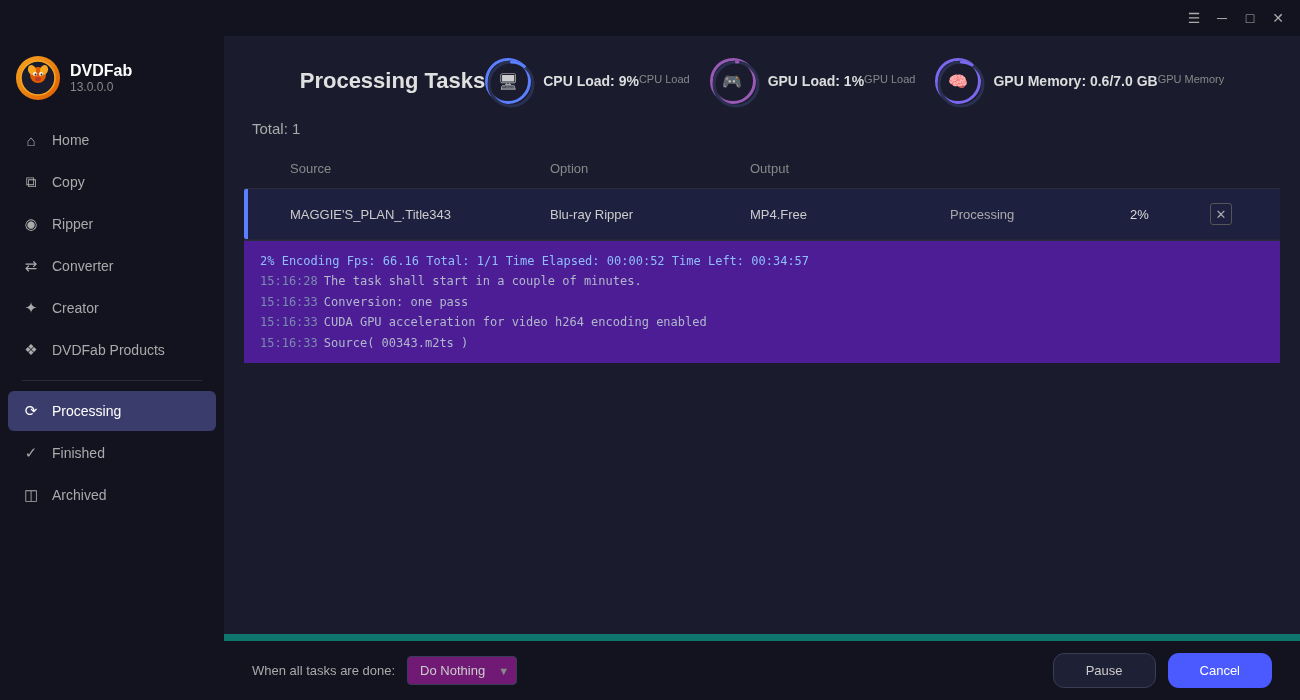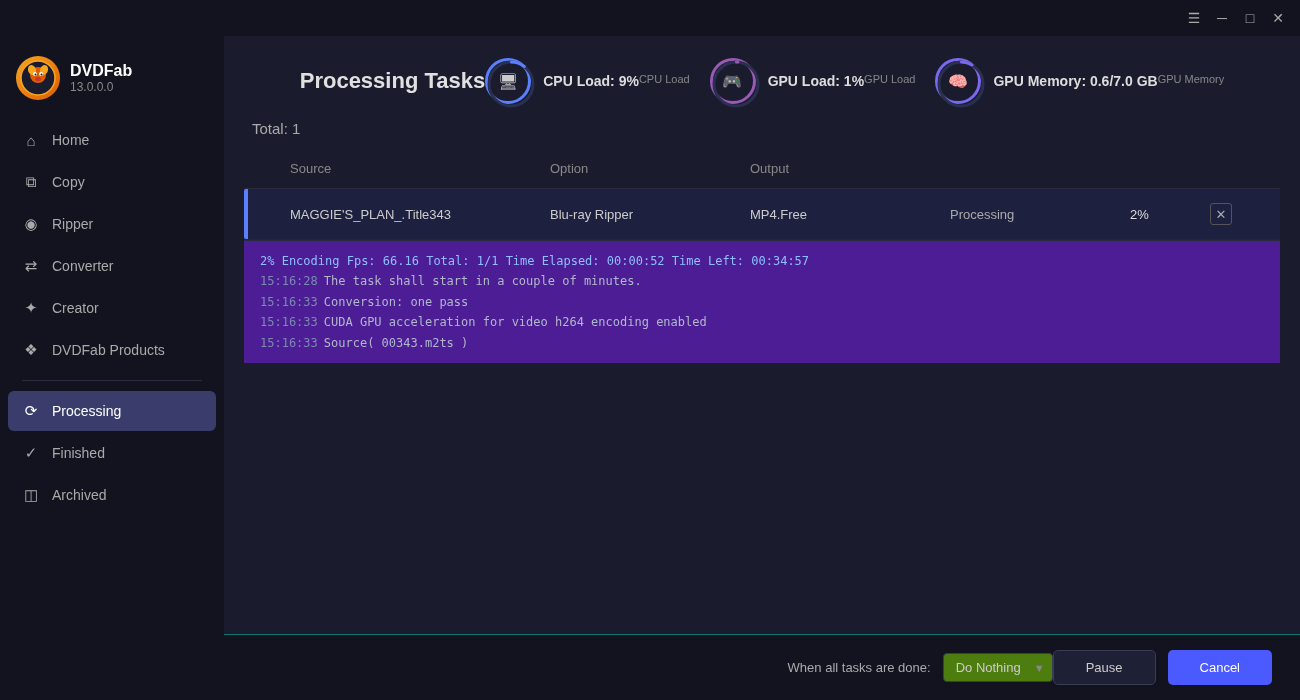--- a/index.html
+++ b/index.html
@@ -268,36 +268,36 @@
     }
     .log-line { display: block; }
     .log-time { color: #7a8bb0; margin-right: 6px; }
     .log-msg { color: #b0b8cc; }
     .log-progress { color: #8fbfff; font-weight: 500; }
 
     
     .footer {
       height: 66px;
       background: #12131f;
-      border-top: 1px solid #0f766e;
-      display: flex;
-      align-items: center;
-      justify-content: flex-end;
+      border-top: 7px solid #0f766e;
+      display: flex;
+      align-items: center;
+      justify-content: space-between;
       padding: 0 28px;
       flex-shrink: 0;
     }
     .footer-left {
       display: flex;
       align-items: center;
       gap: 12px;
       font-size: 13px;
       color: #aaa;
     }
     .done-select {
-      background: #4d7c0f;
+      background: #701a75;
       border: 1px solid #3a3b55;
       color: #ccc;
       padding: 6px 30px 6px 12px;
       border-radius: 4px;
       font-size: 13px;
       appearance: none;
       cursor: pointer;
       outline: none;
     }
     .select-wrapper {
@@ -312,21 +312,21 @@
       pointer-events: none;
       color: #888;
       font-size: 11px;
     }
     .footer-right {
       display: flex;
       gap: 12px;
     }
     .footer-btn {
       padding: 9px 32px;
-      border-radius: 5px;
+      border-radius: 11px;
       font-size: 13px;
       cursor: pointer;
       border: none;
       font-weight: 500;
     }
     .btn-pause {
       background: #1e2035;
       color: #ccc;
       border: 1px solid #3a3b55;
     }

